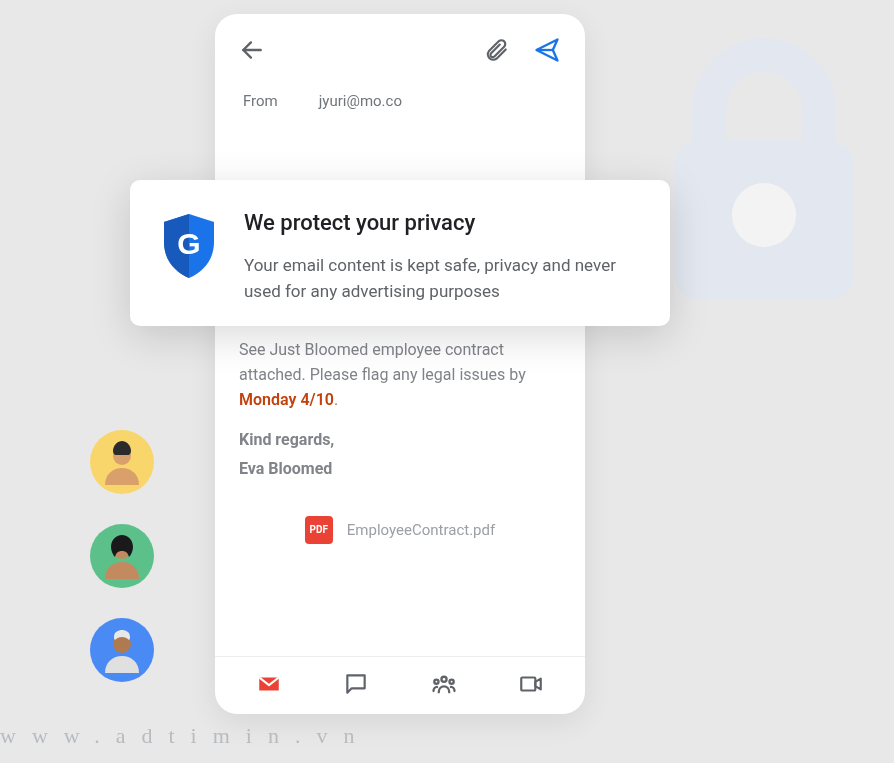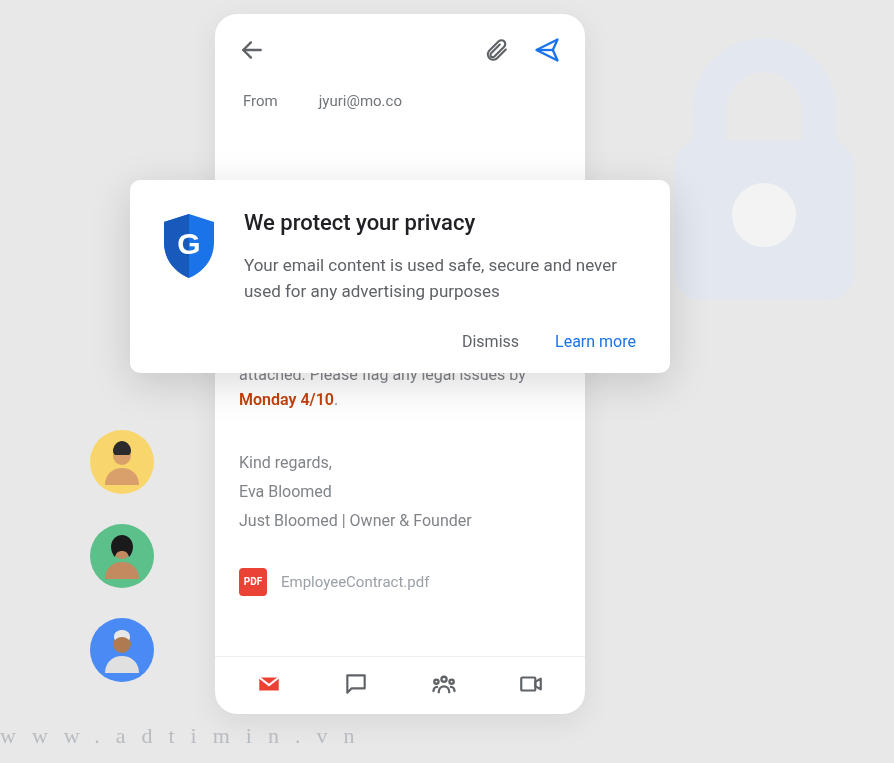--- a/index.html
+++ b/index.html
@@ -84,29 +84,30 @@
   .spacer-covered { height: 200px; }
 
   .body-text {
     color: #808489;
     font-size: 16px;
     line-height: 1.55;
     margin-top: 20px;
   }
   .body-text p { margin-bottom: 4px; }
   .body-text .deadline { font-weight: 600; color: #c2410c; }
-  .body-text .sig-block { margin-top: 39px; }
+  .body-text .sig-block { margin-top: 16px; font-weight: bold; }
 
   .attachment-row {
     display: flex;
     align-items: center;
     gap: 14px;
     margin-top: 30px;
     color: #9aa0a6;
     font-size: 15px;
+    justify-content: center;
   }
   .pdf-badge {
     width: 28px;
     height: 28px;
     background: #ea4335;
     border-radius: 4px;
     color: #fff;
     font-size: 10px;
     font-weight: 700;
     display: flex;
@@ -248,21 +249,20 @@
 
   <div class="spacer-covered"></div>
 
   <div class="body-text">
     <p>
       <span>See Just Bloomed employee contract attached. Please flag any legal issues by </span><span class="deadline">Monday 4/10</span><span>.</span>
     </p>
     <div class="sig-block">
       <p>Kind regards,</p>
       <p>Eva Bloomed</p>
-      <p>Just Bloomed | Owner &amp; Founder</p>
     </div>
   </div>
 
   <div class="attachment-row">
     <div class="pdf-badge">PDF</div>
     <span>EmployeeContract.pdf</span>
   </div>
 
   <div class="nav-bar">
     <div class="nav-item">
@@ -297,22 +297,18 @@
   <div class="dialog-main">
     <div class="shield">
       <svg width="58" height="68" viewBox="0 0 58 68">
         <path d="M29 2 L54 10 V30 C54 48 43 60 29 66 C15 60 4 48 4 30 V10 Z" fill="#1a73e8"></path>
         <path d="M29 2 V66 C15 60 4 48 4 30 V10 Z" fill="#185abc"></path>
         <text x="29" y="42" text-anchor="middle" font-family="Arial" font-size="30" font-weight="700" fill="#fff">G</text>
       </svg>
     </div>
     <div class="dialog-text">
       <h2>We protect your privacy</h2>
-      <p>Your email content is used safe, secure and never used for any advertising purposes</p>
-    </div>
-  </div>
-  <div class="dialog-actions">
-    <span class="btn-dismiss">Dismiss</span>
-    <span class="btn-learn">Learn more</span>
+      <p>Your email content is kept safe, privacy and never used for any advertising purposes</p>
+    </div>
   </div>
 </div>
 
 <div class="watermark">www.adtimin.vn</div>
 
 </body></html>

